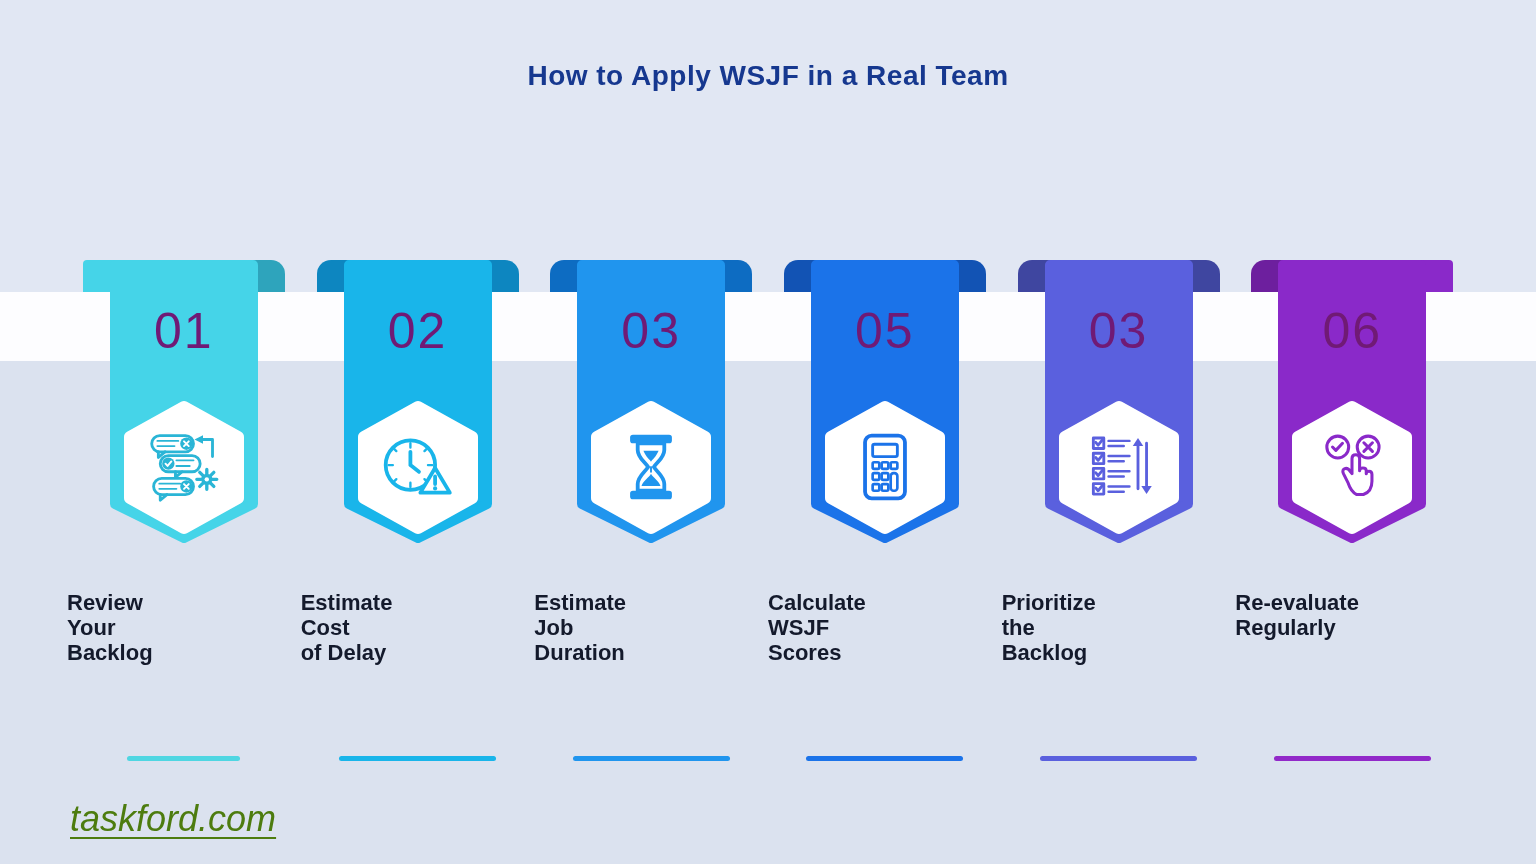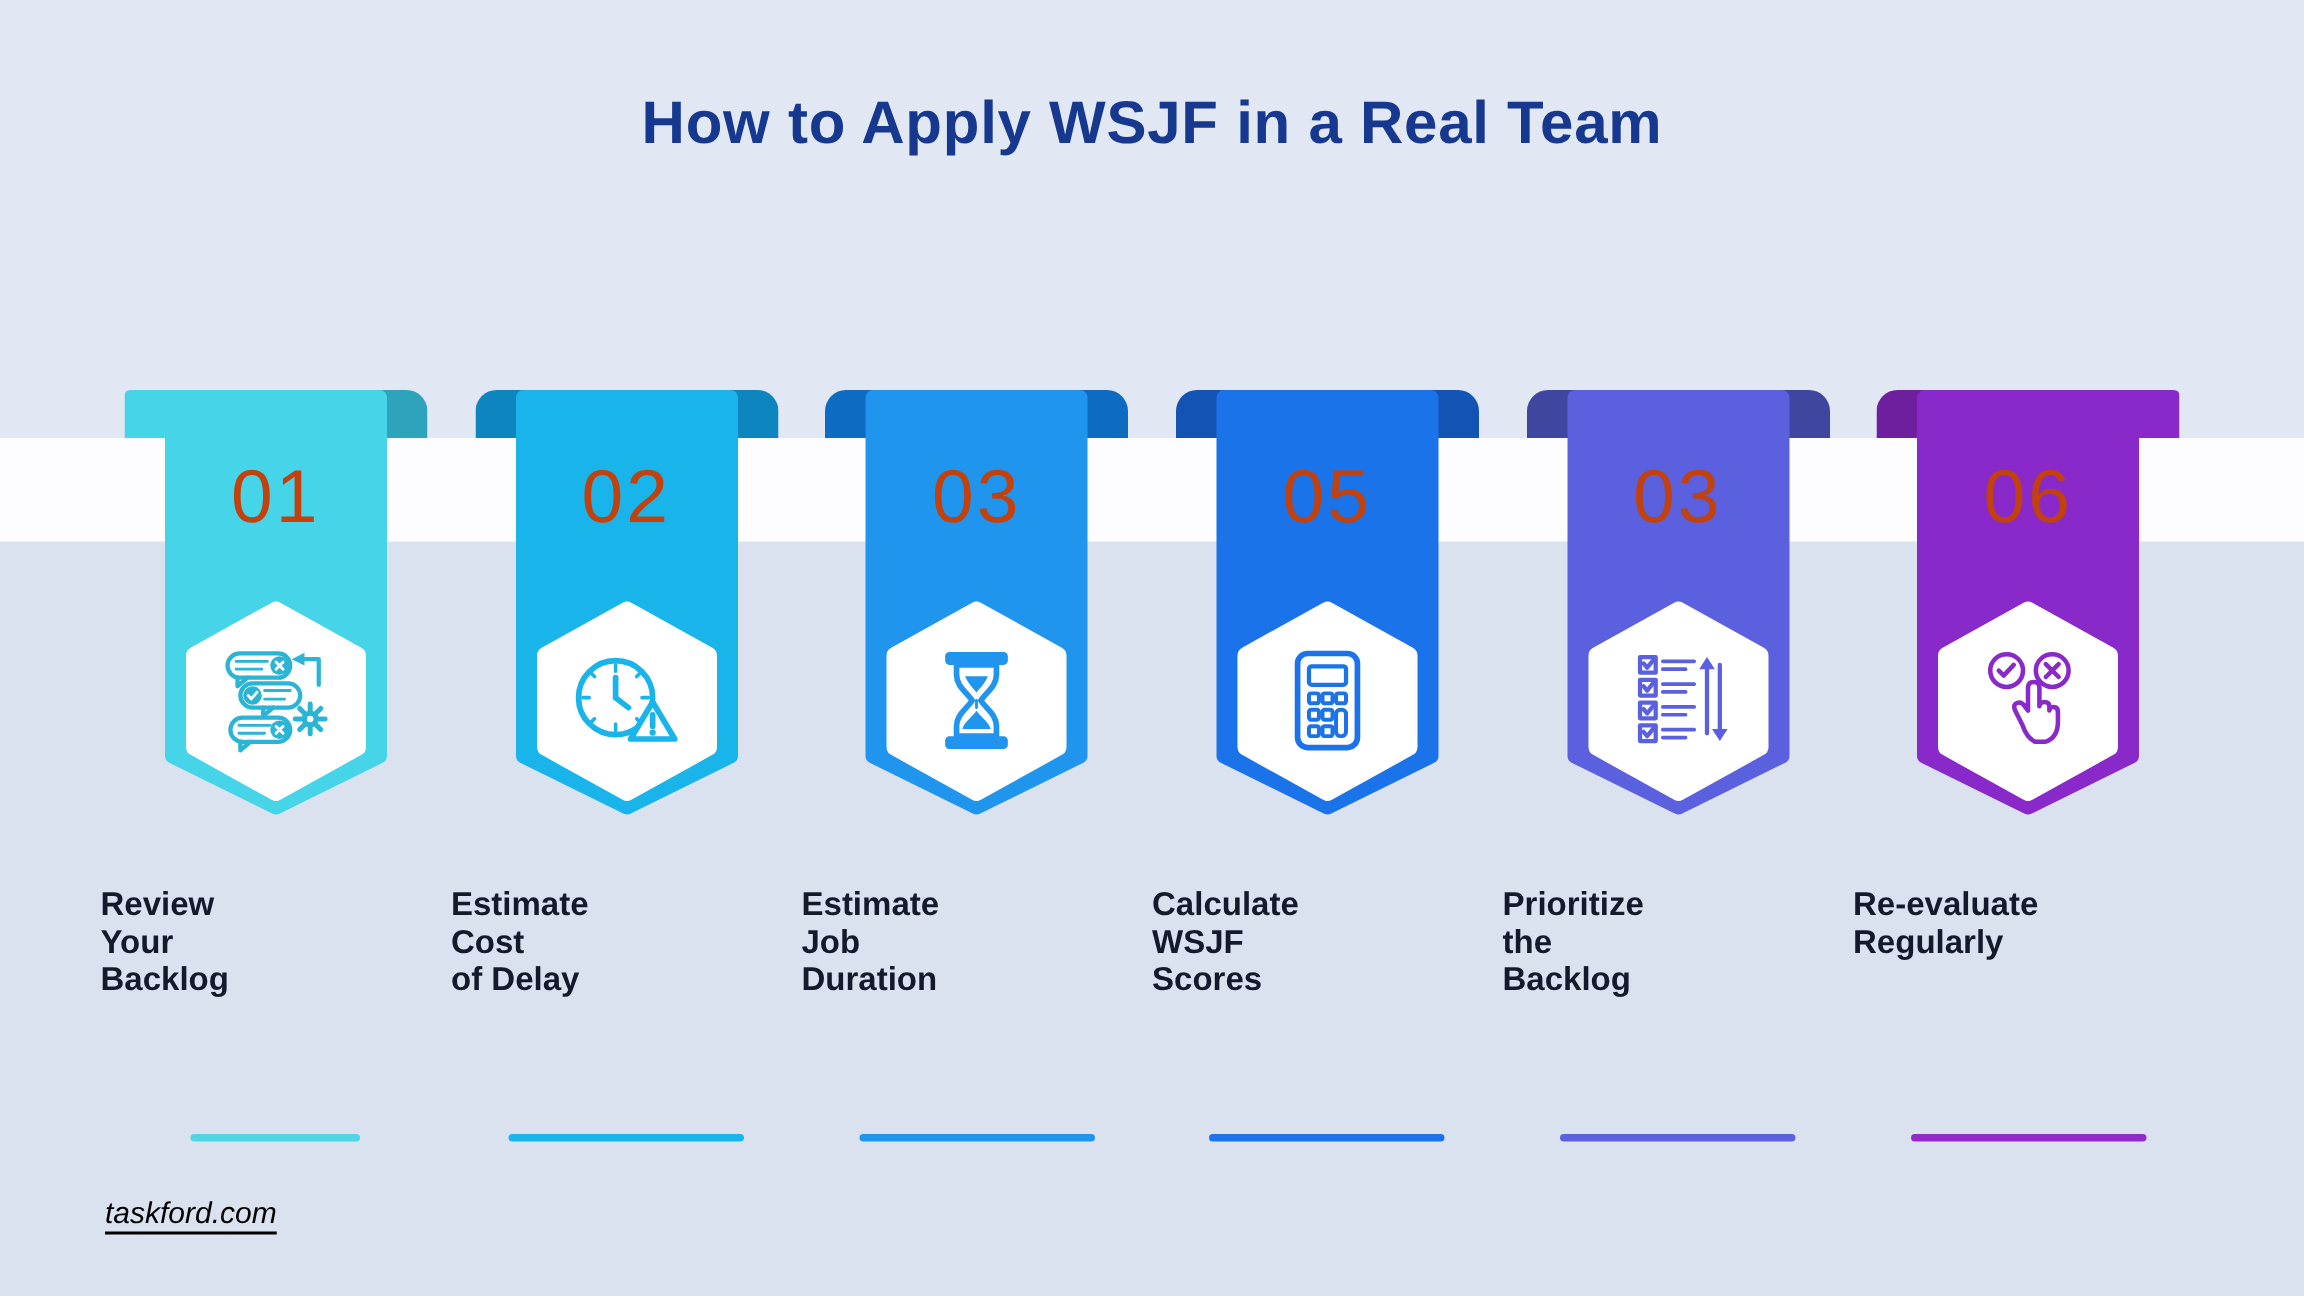--- a/index.html
+++ b/index.html
@@ -5,52 +5,52 @@
   html,body{margin:0;padding:0;}
   .stage{
     position:relative;width:1536px;height:864px;overflow:hidden;
     background:#dbe2ef;
     font-family:"Liberation Sans", sans-serif;
   }
   .bg-top{position:absolute;left:0;top:0;width:1536px;height:292px;background:#e1e7f3;}
   .band{position:absolute;left:0;top:292px;width:1536px;height:69px;background:#fdfdff;}
   .title{
     position:absolute;left:0;top:60px;width:1536px;text-align:center;
-    font-size:40px;font-weight:bold;color:#16388f;letter-spacing:.5px;
+    font-size:28px;font-weight:bold;color:#16388f;letter-spacing:.5px;
   }
   .row{position:absolute;left:67px;top:260px;width:1402px;height:520px;display:flex;}
   .step{position:relative;flex:1 1 0;height:520px;}
   .ribbon{position:absolute;left:50%;margin-left:-101px;top:0;}
   .tab{fill:var(--tab);}
   .tab.same{fill:var(--body);}
   .rbody{fill:var(--body);stroke:var(--body);stroke-width:10;stroke-linejoin:round;}
   .hex{fill:#ffffff;stroke:#ffffff;stroke-width:12;stroke-linejoin:round;}
   .num{
     position:absolute;left:0;top:42px;width:100%;text-align:center;
-    font-size:50px;font-weight:400;color:#c2410c;letter-spacing:2px;
+    font-size:50px;font-weight:400;color:#701a75;letter-spacing:2px;
   }
   .icon{position:absolute;left:50%;margin-left:-38px;top:169px;}
   .st{fill:none;stroke:var(--ic);stroke-linecap:round;stroke-linejoin:round;}
   .fl{fill:var(--ic);stroke:none;}
   .whf{fill:#fff;stroke:none;}
   .whs{fill:none;stroke:#fff;stroke-linecap:round;stroke-linejoin:round;}
   .wtri{fill:#fff;stroke:var(--ic);stroke-linecap:round;stroke-linejoin:round;}
   .label{
     position:absolute;left:0;top:330px;width:100%;text-align:left;
     font-size:22px;line-height:25px;font-weight:bold;color:#141a2c;
     white-space:pre-line;
   }
   .underline{
     position:absolute;left:50%;top:496px;height:5px;border-radius:2.5px;
     background:var(--line);width:157px;margin-left:-78.5px;
   }
   .s1 .underline{width:113px;margin-left:-56.5px;}
   .footer-link{
     position:absolute;left:70px;top:798px;
-    font-size:20px;font-style:italic;color:#000000;
+    font-size:36px;font-style:italic;color:#4d7c0f;
     text-decoration:underline;text-underline-offset:6px;text-decoration-thickness:2px;
     cursor:pointer;
   }
 </style>
 </head>
 <body>
 
 <div class="stage">
   <div class="bg-top"></div>
   <div class="band"></div>

